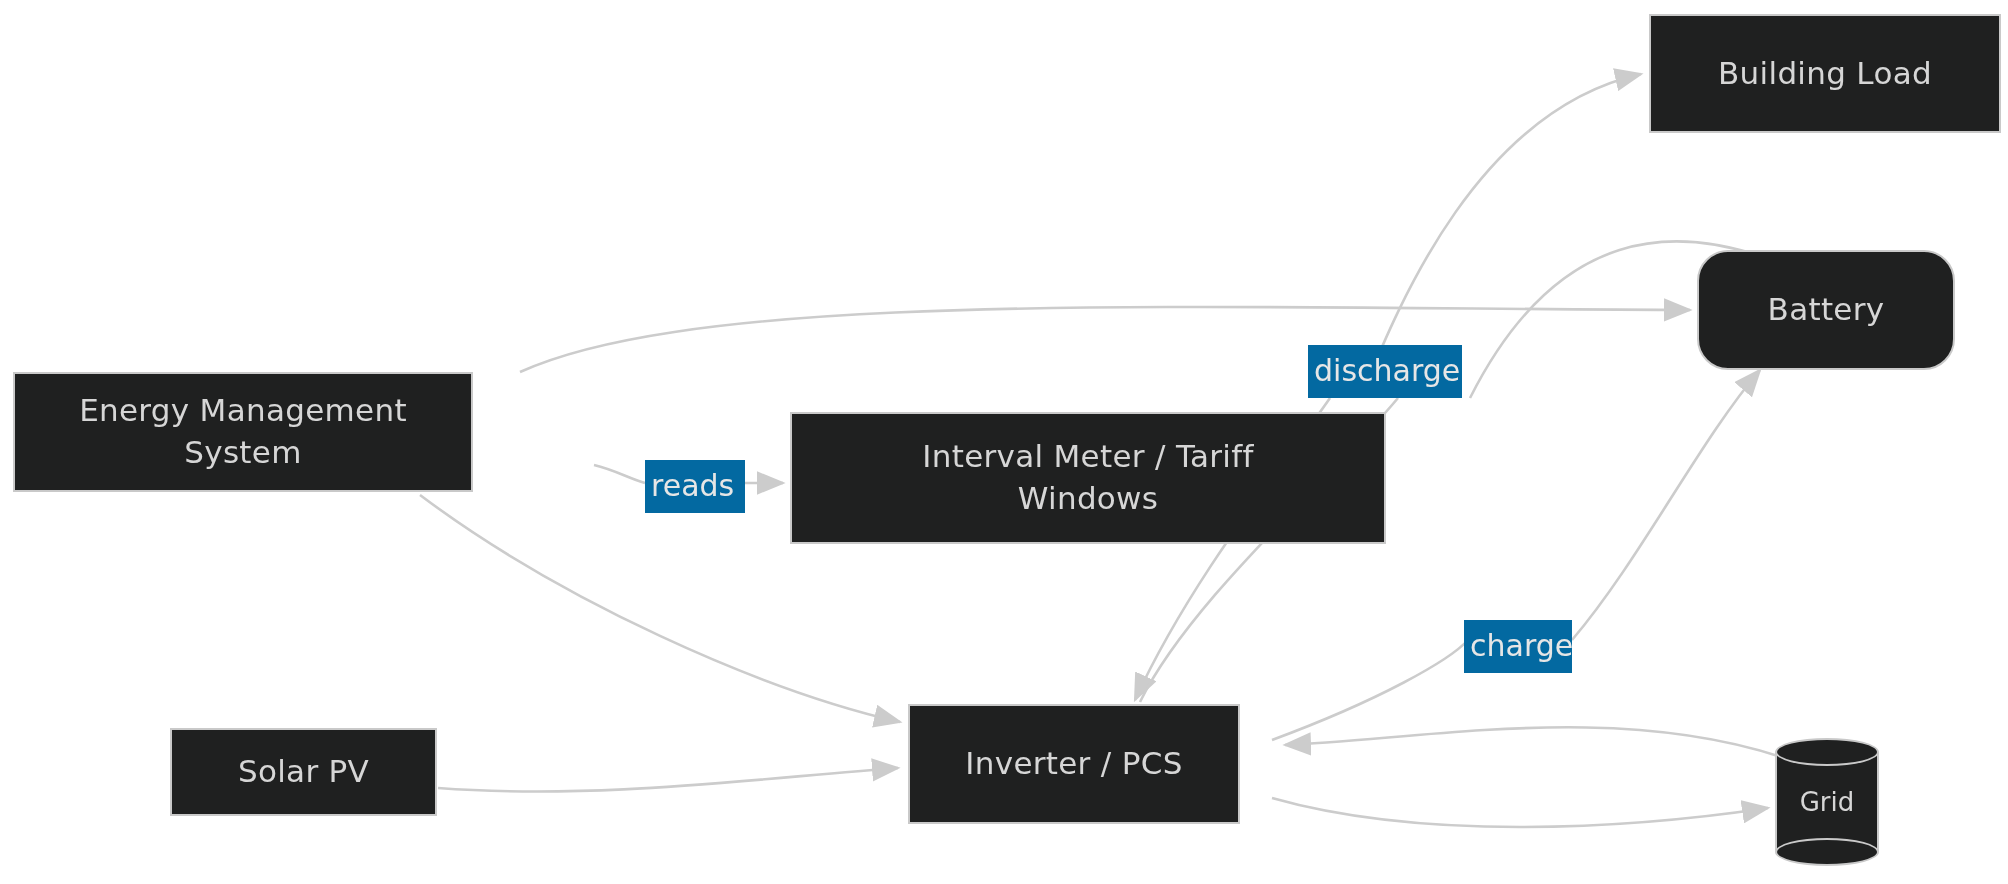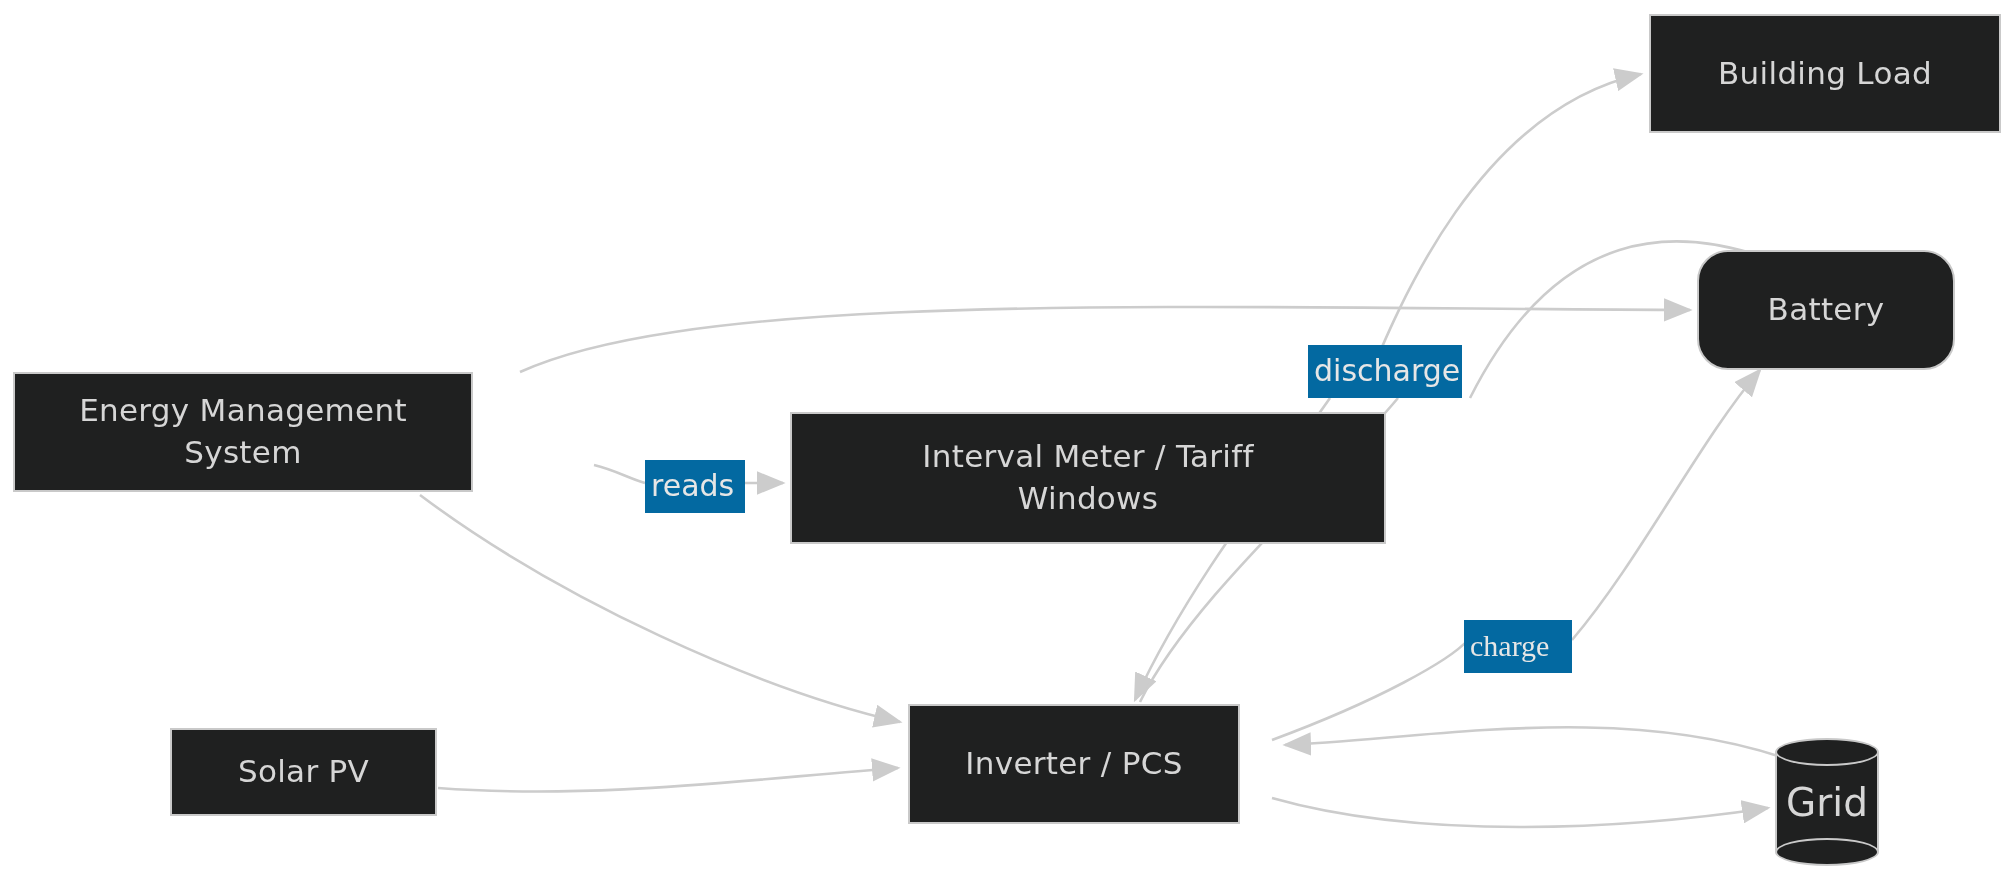--- a/index.html
+++ b/index.html
@@ -87,21 +87,21 @@
   .cyl .cyl-text {
     position: absolute;
     left: 0;
     top: 0;
     width: 100%;
     height: 100%;
     display: flex;
     align-items: center;
     justify-content: center;
     color: #d6d6d6;
-    font-size: 39px;
+    font-size: 26px;
     font-family: "DejaVu Sans", sans-serif;
   }
   .edge-label {
     position: absolute;
     background: #0369a1;
     color: #e6e6e6;
     font-size: 30px;
     line-height: 1;
     padding: 11px 6px 13px 6px;
     box-sizing: border-box;
@@ -177,15 +177,15 @@
     <div class="cyl-body"></div>
     <div class="cyl-bottom"></div>
     <div class="cyl-top"></div>
     <div class="cyl-text">Grid</div>
   </div>
 
   <div class="edge-label" style="left:645px; top:460px; width:100px; height:53px;">reads</div>
 
   <div class="edge-label" style="left:1308px; top:345px; width:154px; height:53px;">discharge</div>
 
-  <div class="edge-label" style="left:1464px; top:620px; width:108px; height:53px;font-family:Liberation Serif, serif;">charge</div>
+  <div class="edge-label" style="left:1464px; top:620px; width:108px; height:53px;">charge</div>
 
 </div>
 
 </body></html>

